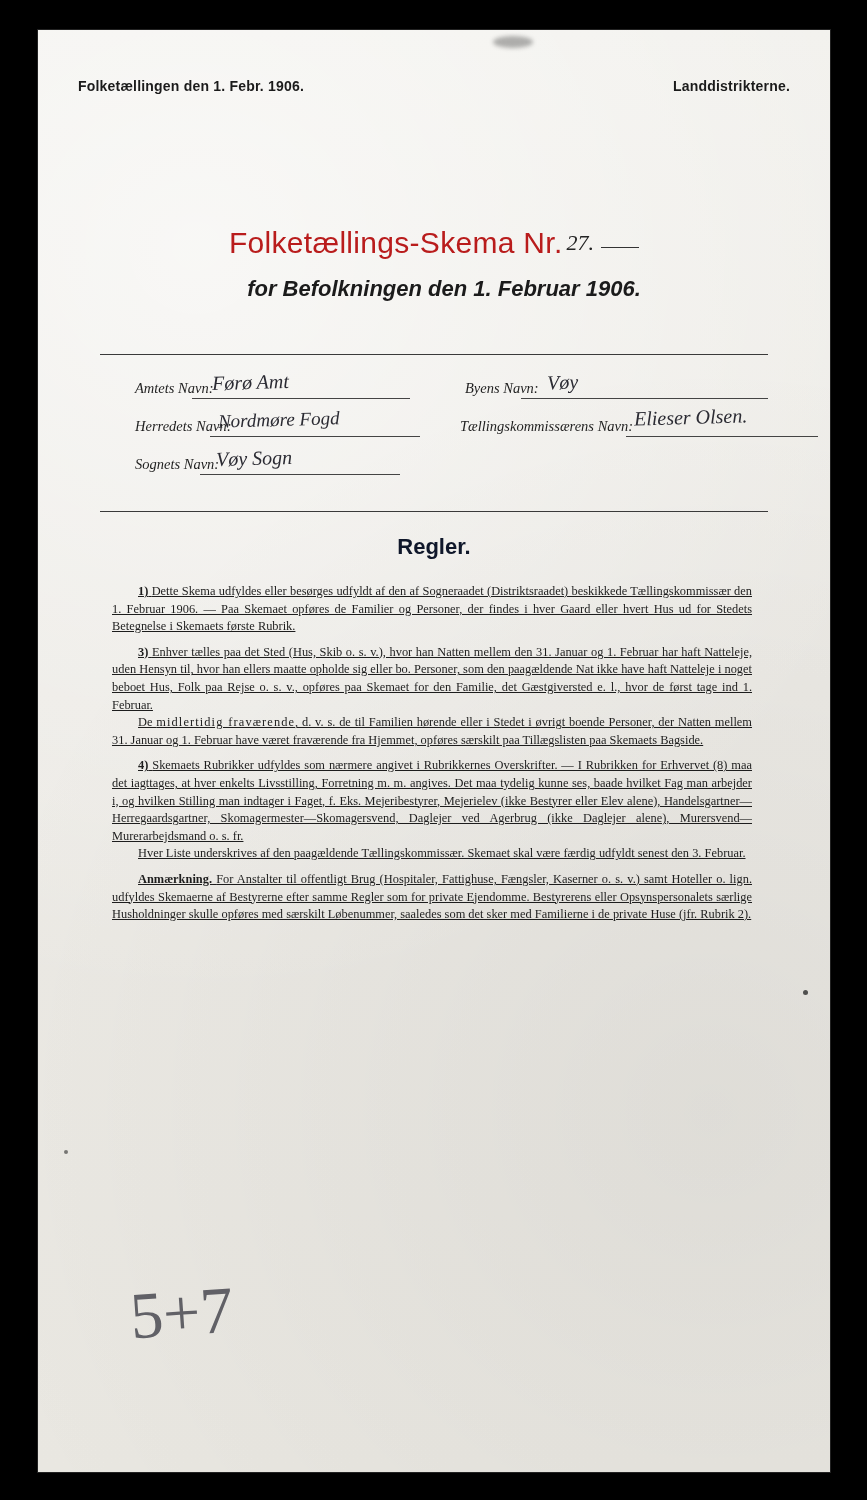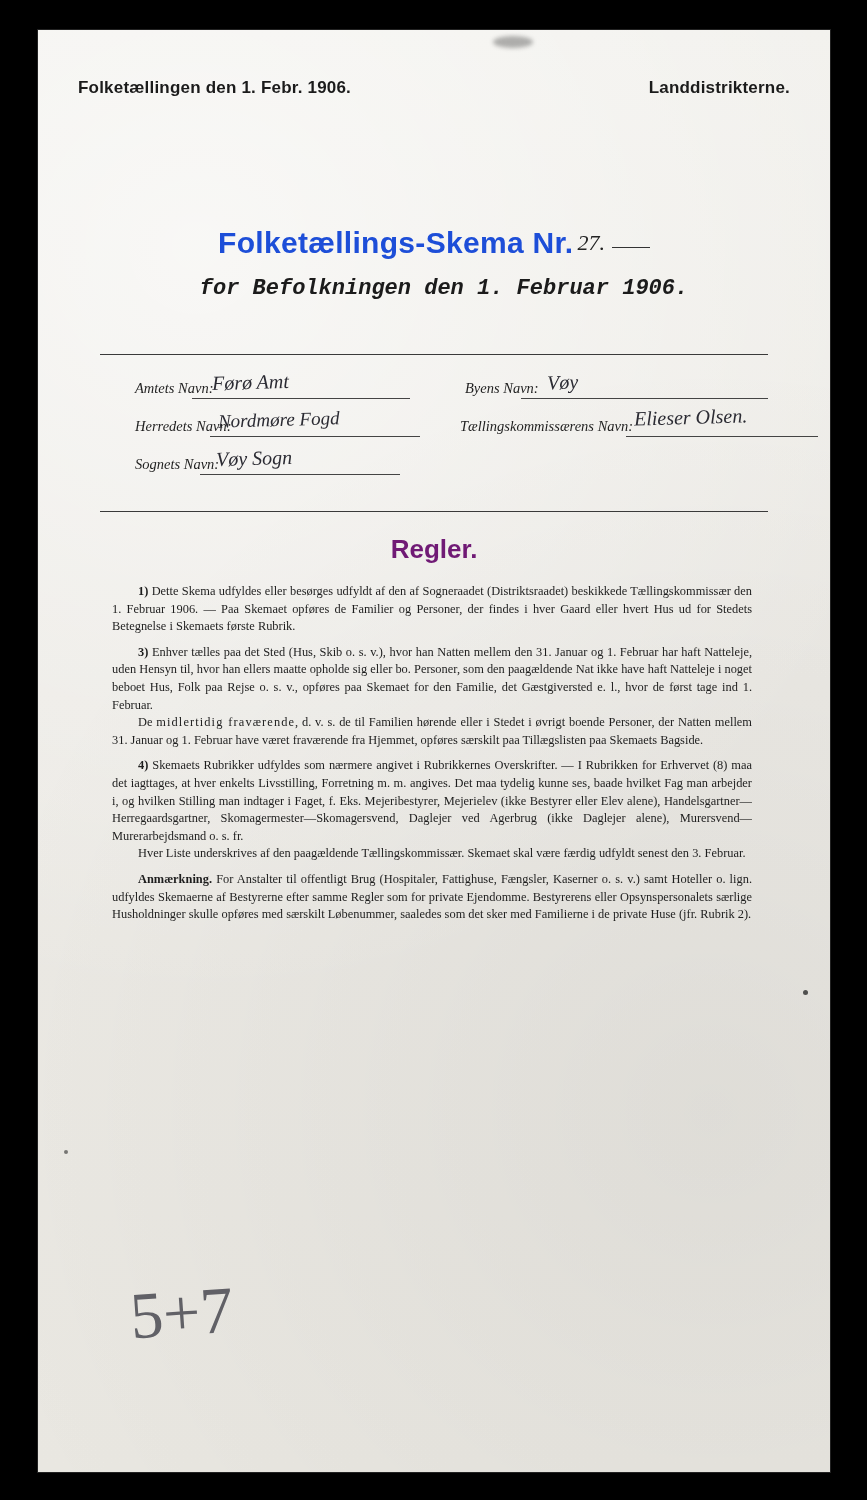--- a/index.html
+++ b/index.html
@@ -38,38 +38,38 @@
     top: 48px;
     left: 40px;
     right: 40px;
     display: flex;
     justify-content: space-between;
     align-items: baseline;
   }
   .hdr-left, .hdr-right {
     font-family: "Liberation Sans", sans-serif;
     font-weight: bold;
-    font-size: 17px;
+    font-size: 14px;
     color: #1b1b1b;
     letter-spacing: 0.2px;
   }
 
   
   .title-wrap {
     position: absolute;
     top: 196px;
     left: 0;
     right: 0;
     text-align: center;
   }
   .main-title {
     font-family: "Liberation Sans", sans-serif;
-    font-weight: bold;
+    font-weight: normal;
     font-size: 30px;
-    color: #1d4ed8;
+    color: #b91c1c;
     letter-spacing: 0.3px;
     display: inline-block;
   }
   .nr-hand {
     font-family: "Liberation Serif", serif;
     font-style: italic;
     font-size: 22px;
     color: #232323;
     position: relative;
     top: -3px;
@@ -78,21 +78,21 @@
   }
   .nr-hand .rule {
     display: inline-block;
     width: 38px;
     border-bottom: 1.5px solid #333;
     vertical-align: 2px;
     margin-left: 3px;
   }
   .sub-title {
     margin-top: 16px;
-    font-family: Liberation Mono, monospace;
+    font-family: Liberation Sans, sans-serif;
     font-style: italic;
     font-weight: bold;
     font-size: 22px;
     color: #1b1b1b;
     padding-left: 20px;
   }
 
   
   .hline {
     position: absolute;
@@ -140,35 +140,35 @@
   }
 
   
   .regler-h {
     position: absolute;
     top: 504px;
     left: 0; right: 0;
     text-align: center;
     font-family: "Liberation Sans", sans-serif;
     font-weight: bold;
-    font-size: 26px;
-    color: #701a75;
+    font-size: 22px;
+    color: #0f172a;
   }
   .body-text {
     position: absolute;
     top: 553px;
     left: 74px;
     width: 648px;
     font-family: "Liberation Serif", serif;
     font-size: 12.4px;
     line-height: 17.6px;
     color: #1d1d1d;
     text-align: justify;
   }
-  .body-text p { margin: 0 8px 0 0; }
+  .body-text p { margin: 0 8px 0 0; text-decoration: underline; }
   .body-text p.indent { text-indent: 26px; }
   .body-text p.gap { margin-top: 8px; }
   .num { font-weight: bold; }
   .sp { letter-spacing: 1.1px; }
   .bold { font-weight: bold; }
 
   
   .pencil {
     position: absolute;
     left: 92px;

